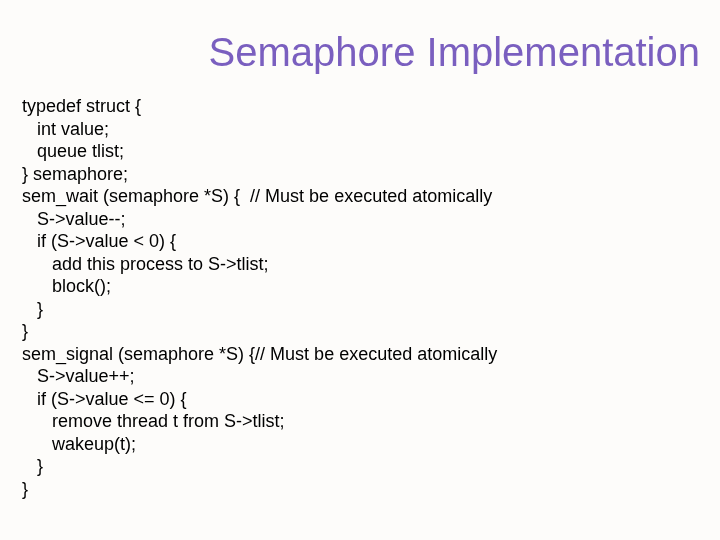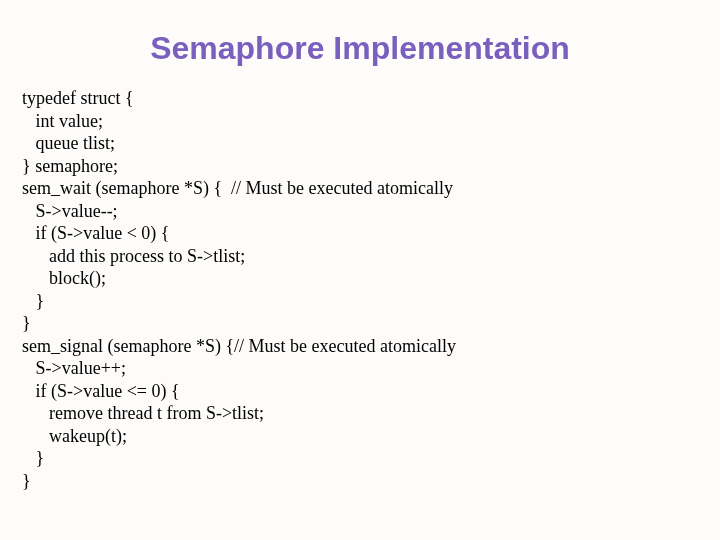--- a/index.html
+++ b/index.html
@@ -11,29 +11,29 @@
     font-family: Arial, Helvetica, sans-serif;
     overflow: hidden;
   }
   .slide {
     width: 720px;
     height: 540px;
     box-sizing: border-box;
     padding: 20px 20px 20px 20px;
   }
   .title {
-    font-size: 32px;
+    font-size: 40px;
     color: #7a5fbf;
-    text-align: center;
+    text-align: right;
     margin: 10px 0 20px 0;
-    font-weight: bold;
+    font-weight: normal;
     font-family: Arial, Helvetica, sans-serif;
   }
   .code {
-    font-family: Liberation Serif, serif;
+    font-family: Liberation Sans, sans-serif;
     font-size: 18px;
     color: #000;
     white-space: pre;
     line-height: 1.25;
     margin-left: 2px;
   }
 </style>
 </head>
 <body>
 

